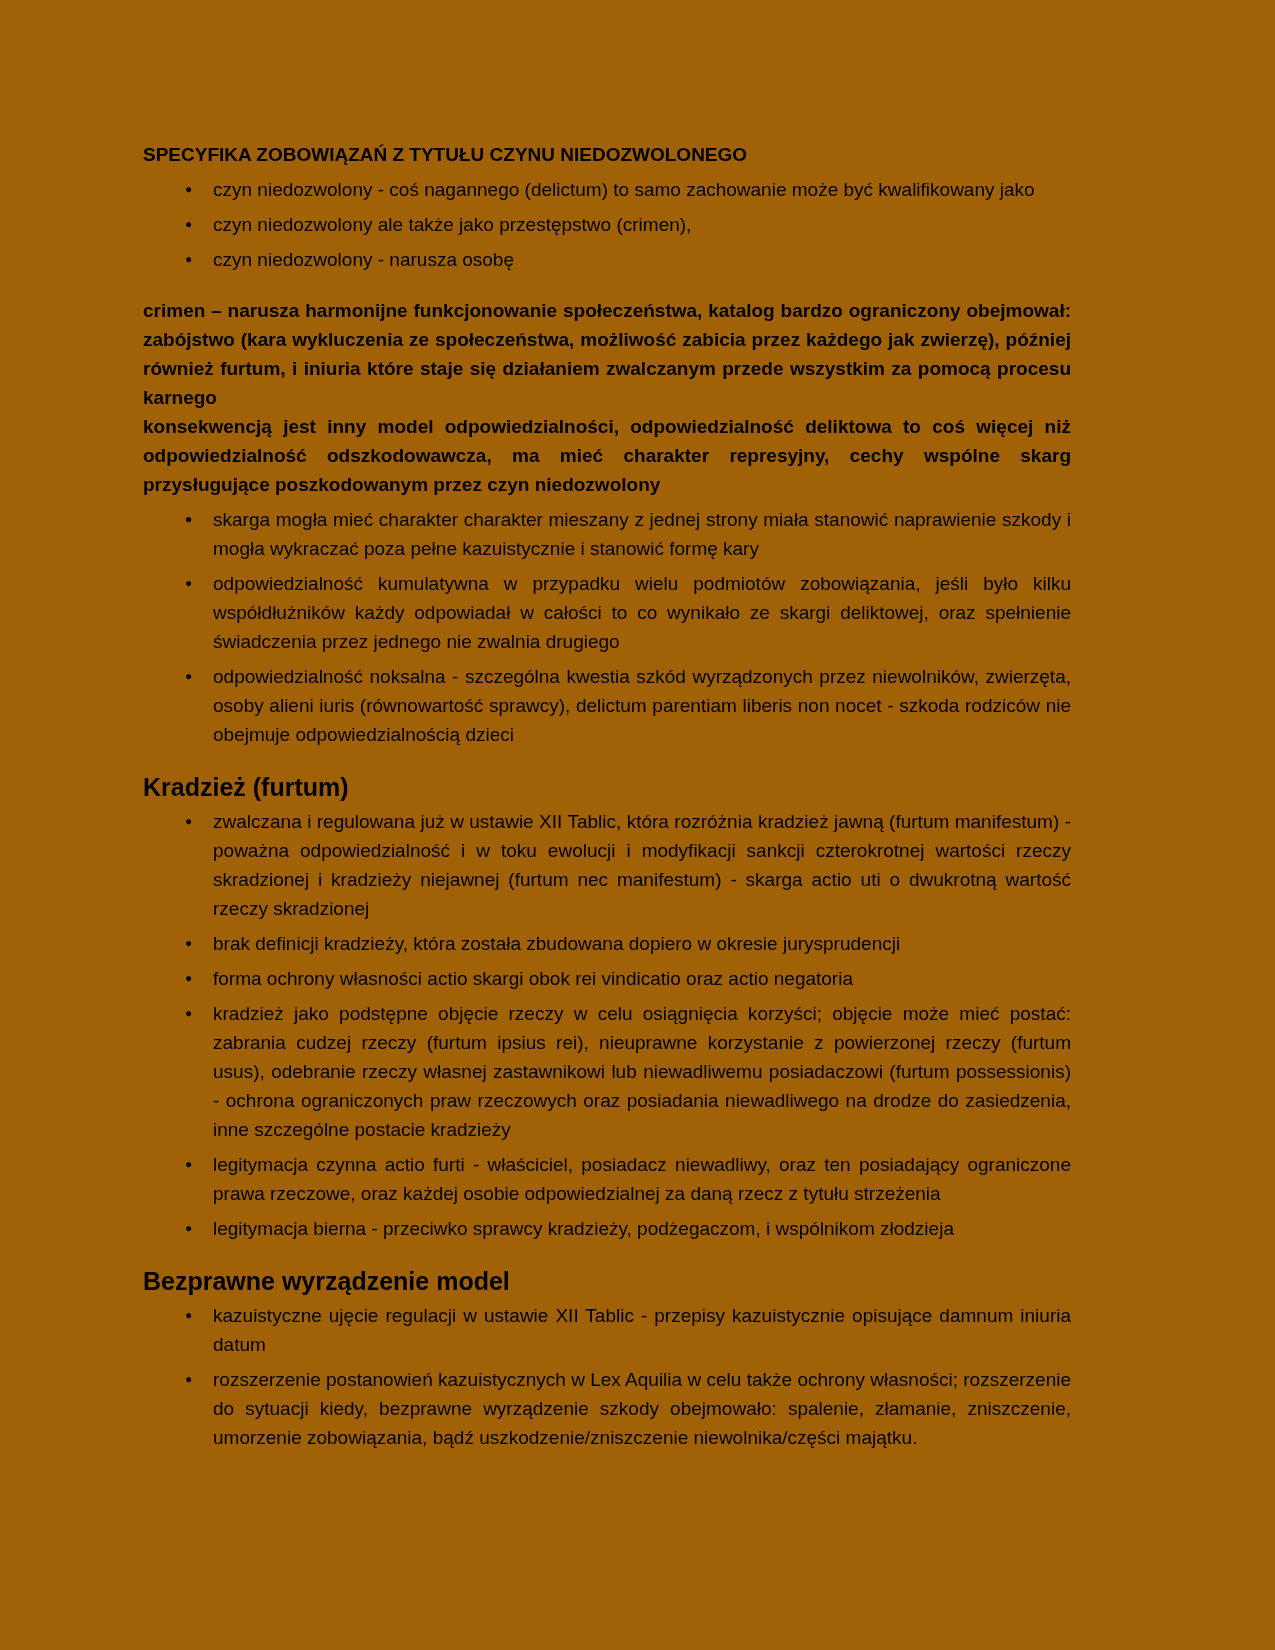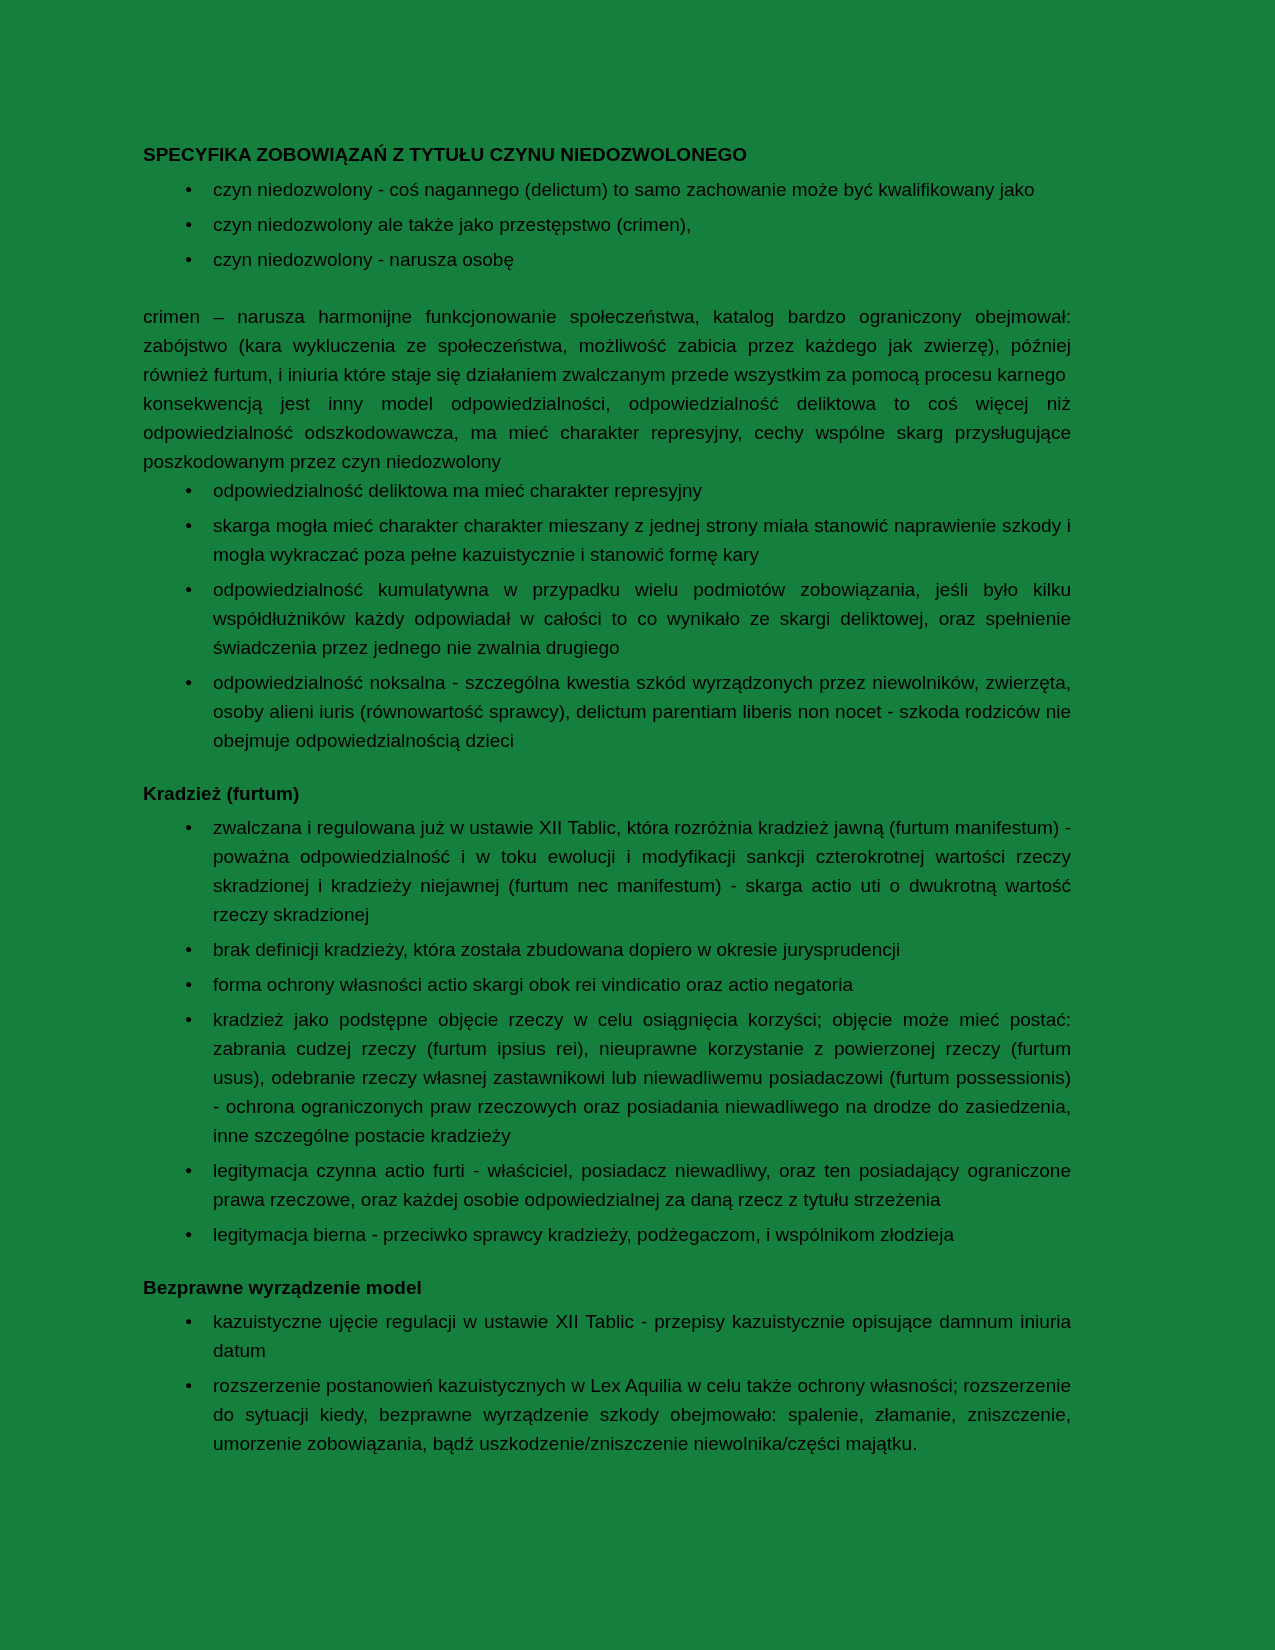--- a/index.html
+++ b/index.html
@@ -5,42 +5,43 @@
   html, body {
     margin: 0;
     padding: 0;
     background: #ffffff;
   }
   .page {
     box-sizing: border-box;
     width: 1275px;
     min-height: 1650px;
     margin: 0 auto;
-    background: #15803d;
+    background: #a16207;
     padding: 140px 204px 40px 143px;
     font-family: "Liberation Sans", sans-serif;
     font-size: 19px;
     line-height: 29px;
     color: #000000;
   }
   h1 {
     font-size: 19px;
     line-height: 29px;
     font-weight: bold;
     margin: 0 0 6px 0;
   }
   h2 {
-    font-size: 19px;
+    font-size: 25px;
     line-height: 29px;
     font-weight: bold;
     margin: 24px 0 5px 0;
   }
   p {
-    margin: 28px 0 0 0;
+    margin: 22px 0 0 0;
     text-align: justify;
+    font-weight: bold;
   }
   p + p {
     margin-top: 0;
   }
   ul {
     list-style: none;
     margin: 0;
     padding: 0 0 0 70px;
   }
   li {
@@ -62,21 +63,21 @@
 <div class="page">
     <h1>SPECYFIKA ZOBOWIĄZAŃ Z TYTUŁU CZYNU NIEDOZWOLONEGO</h1>
     <ul>
       <li><span class="marker">●</span><span>czyn niedozwolony - coś nagannego (delictum) to samo zachowanie może być kwalifikowany jako</span></li>
       <li><span class="marker">●</span><span>czyn niedozwolony ale także jako przestępstwo (crimen),</span></li>
       <li><span class="marker">●</span><span>czyn niedozwolony - narusza osobę</span></li>
     </ul>
     <p>crimen – narusza harmonijne funkcjonowanie społeczeństwa, katalog bardzo ograniczony obejmował: zabójstwo (kara wykluczenia ze społeczeństwa, możliwość zabicia przez każdego jak zwierzę), później również furtum, i iniuria które staje się działaniem zwalczanym przede wszystkim za pomocą procesu karnego</p>
     <p>konsekwencją jest inny model odpowiedzialności, odpowiedzialność deliktowa to coś więcej niż odpowiedzialność odszkodowawcza, ma mieć charakter represyjny, cechy wspólne skarg przysługujące poszkodowanym przez czyn niedozwolony</p>
     <ul>
-      <li><span class="marker">●</span><span>odpowiedzialność deliktowa ma mieć charakter represyjny</span></li>
+      <li><span class="marker">●</span></li>
       <li><span class="marker">●</span><span>skarga mogła mieć charakter charakter mieszany z jednej strony miała stanowić naprawienie szkody i mogła wykraczać poza pełne kazuistycznie i stanowić formę kary</span></li>
       <li><span class="marker">●</span><span>odpowiedzialność kumulatywna w przypadku wielu podmiotów zobowiązania, jeśli było kilku współdłużników każdy odpowiadał w całości to co wynikało ze skargi deliktowej, oraz spełnienie świadczenia przez jednego nie zwalnia drugiego</span></li>
       <li><span class="marker">●</span><span>odpowiedzialność noksalna - szczególna kwestia szkód wyrządzonych przez niewolników, zwierzęta, osoby alieni iuris (równowartość sprawcy), delictum parentiam liberis non nocet - szkoda rodziców nie obejmuje odpowiedzialnością dzieci</span></li>
     </ul>
     <h2>Kradzież (furtum)</h2>
     <ul>
       <li><span class="marker">●</span><span>zwalczana i regulowana już w ustawie XII Tablic, która rozróżnia kradzież jawną (furtum manifestum) - poważna odpowiedzialność i w toku ewolucji i modyfikacji sankcji czterokrotnej wartości rzeczy skradzionej i kradzieży niejawnej (furtum nec manifestum) - skarga actio uti o dwukrotną wartość rzeczy skradzionej</span></li>
       <li><span class="marker">●</span><span>brak definicji kradzieży, która została zbudowana dopiero w okresie jurysprudencji</span></li>
       <li><span class="marker">●</span><span>forma ochrony własności actio skargi obok rei vindicatio oraz actio negatoria</span></li>
       <li><span class="marker">●</span><span>kradzież jako podstępne objęcie rzeczy w celu osiągnięcia korzyści; objęcie może mieć postać: zabrania cudzej rzeczy (furtum ipsius rei), nieuprawne korzystanie z powierzonej rzeczy (furtum usus), odebranie rzeczy własnej zastawnikowi lub niewadliwemu posiadaczowi (furtum possessionis) - ochrona ograniczonych praw rzeczowych oraz posiadania niewadliwego na drodze do zasiedzenia, inne szczególne postacie kradzieży</span></li>

